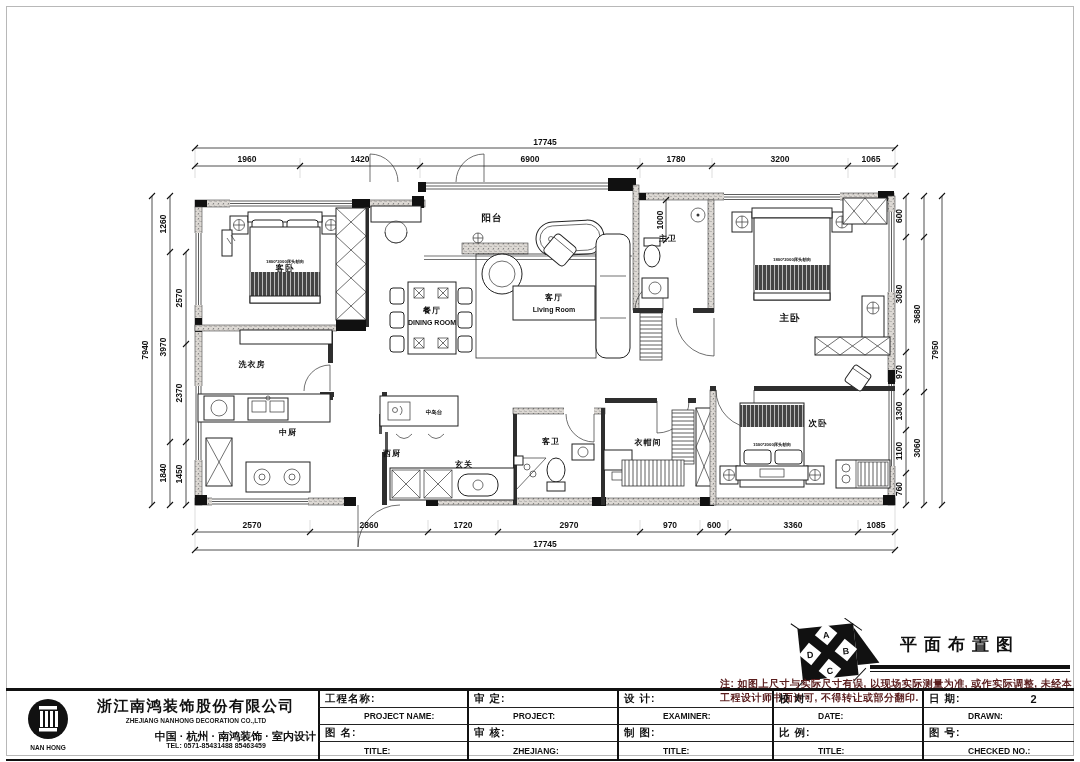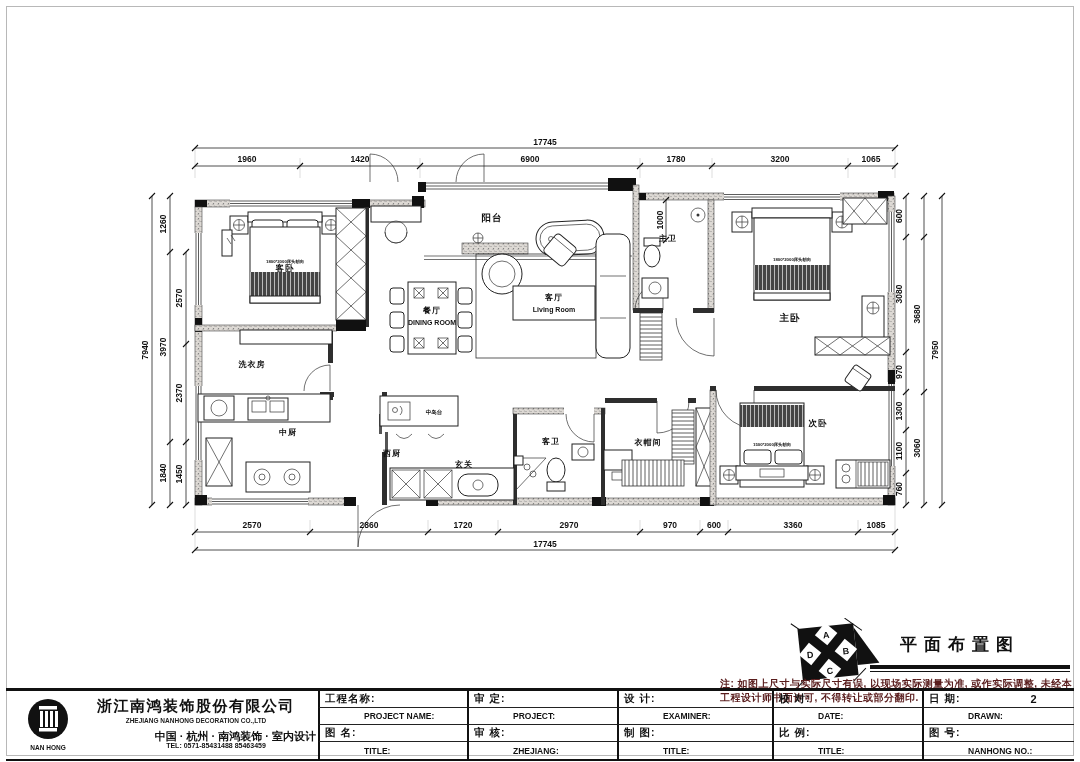--- a/index.html
+++ b/index.html
@@ -520,17 +520,17 @@
     <div class="fcell en">DRAWN:</div>
     <div class="fcell cn">图  名:</div>
     <div class="fcell cn">审  核:</div>
     <div class="fcell cn">制  图:</div>
     <div class="fcell cn">比  例:</div>
     <div class="fcell cn">图  号:</div>
     <div class="fcell en last">TITLE:</div>
     <div class="fcell en last">ZHEJIANG:</div>
     <div class="fcell en last">TITLE:</div>
     <div class="fcell en last">TITLE:</div>
-    <div class="fcell en last">NANHONG NO.:</div>
+    <div class="fcell en last">CHECKED NO.:</div>
   </div>
 </div>
 
 </div>
 
 </body></html>

